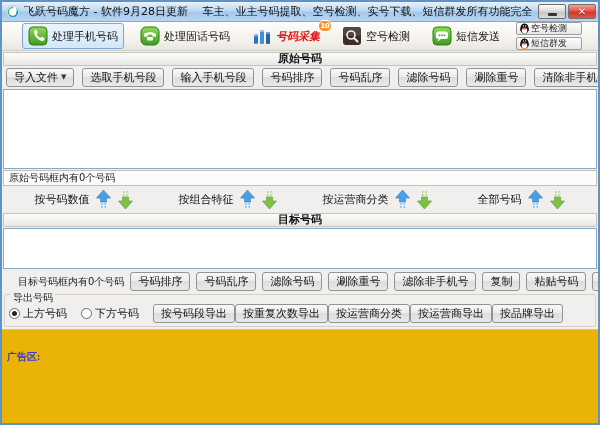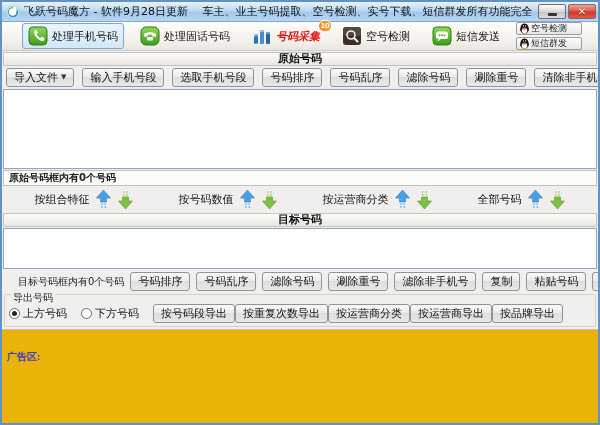--- a/index.html
+++ b/index.html
@@ -59,21 +59,21 @@
     border:1px solid #939393; border-radius:3px; height:19px; padding:0 7px; cursor:pointer;
     background:linear-gradient(#f8f8f8,#ececec 45%,#dcdcdc 46%,#e9e9e9);
     display:inline-flex; align-items:center; gap:3px; white-space:nowrap;
   }
   .caret{ font-size:7px; color:#333; line-height:8px; }
   .textarea{ background:#fff; border:1px solid #89a7c6; margin:1px; }
   .ta1{ flex:0 0 80px; }
   .ta2{ flex:1 1 auto; }
   .status-strip{
     flex:0 0 14px; background:#fbfbfa; border:1px solid #c3c0b9; margin:0 1px;
-    font-size:10px; color:#222; display:flex; align-items:center; padding:0 5px;font-weight:bold;
+    font-size:10px; color:#222; display:flex; align-items:center; padding:0 5px;
   }
   
   .sorter-row{ flex:0 0 26px; display:flex; align-items:center; justify-content:space-around; padding:0 10px; }
   .sorter{ display:flex; align-items:center; gap:5px; }
   .sorter .s-lbl{ font-size:11px; color:#111; white-space:nowrap; }
   .arrow-btn{ width:17px; height:20px; display:inline-flex; align-items:center; justify-content:center;
               background:none; border:none; cursor:pointer; padding:0; }
   
   .status-row{ flex:0 0 23px; display:flex; align-items:center; padding:0 16px; gap:6px; }
   .status-row .st{ font-size:10px; color:#222; flex:1; white-space:nowrap; }
@@ -241,24 +241,24 @@
   </div>
 
   <div class="section-header">原始号码</div>
 
   <div class="btn-row spread">
     <button class="b">
       <span>导入文件</span>
       <span class="caret">▼</span>
     </button>
     <button class="b">
+        <span>选取手机号段</span>
+      </button>
+    <button class="b">
         <span>输入手机号段</span>
-      </button>
-    <button class="b">
-        <span>选取手机号段</span>
       </button>
     <button class="b">
         <span>号码排序</span>
       </button>
     <button class="b">
         <span>号码乱序</span>
       </button>
     <button class="b">
         <span>滤除号码</span>
       </button>
@@ -270,21 +270,21 @@
       </button>
 
   </div>
 
   <div class="textarea ta1"></div>
 
   <div class="status-strip">原始号码框内有0个号码</div>
 
   <div class="sorter-row">
     <div class="sorter">
-      <span class="s-lbl">按组合特征</span>
+      <span class="s-lbl">按号码数值</span>
       <button class="arrow-btn">
         <svg width="15" height="19" viewBox="0 0 15 19">
             <polygon points="7.5,0 14.5,8 10.5,8 10.5,12 4.5,12 4.5,8 0.5,8" fill="#4aa0e6" stroke="#2a7fc6" stroke-width="0.6"></polygon>
             <g fill="#7fc0ef">
               <circle cx="5.8" cy="14" r="1"></circle>
               <circle cx="9.2" cy="14" r="1"></circle>
               <circle cx="5.8" cy="17" r="1"></circle>
               <circle cx="9.2" cy="17" r="1"></circle>
             </g>
           </svg>
@@ -295,21 +295,21 @@
               <circle cx="5.8" cy="2" r="1"></circle>
               <circle cx="9.2" cy="2" r="1"></circle>
               <circle cx="5.8" cy="5" r="1"></circle>
               <circle cx="9.2" cy="5" r="1"></circle>
             </g>
             <polygon points="4.5,7 10.5,7 10.5,11 14.5,11 7.5,19 0.5,11 4.5,11" fill="#7cc142" stroke="#569a22" stroke-width="0.6"></polygon>
           </svg>
       </button>
     </div>
     <div class="sorter">
-      <span class="s-lbl">按号码数值</span>
+      <span class="s-lbl">按组合特征</span>
       <button class="arrow-btn">
         <svg width="15" height="19" viewBox="0 0 15 19">
             <polygon points="7.5,0 14.5,8 10.5,8 10.5,12 4.5,12 4.5,8 0.5,8" fill="#4aa0e6" stroke="#2a7fc6" stroke-width="0.6"></polygon>
             <g fill="#7fc0ef">
               <circle cx="5.8" cy="14" r="1"></circle>
               <circle cx="9.2" cy="14" r="1"></circle>
               <circle cx="5.8" cy="17" r="1"></circle>
               <circle cx="9.2" cy="17" r="1"></circle>
             </g>
           </svg>

